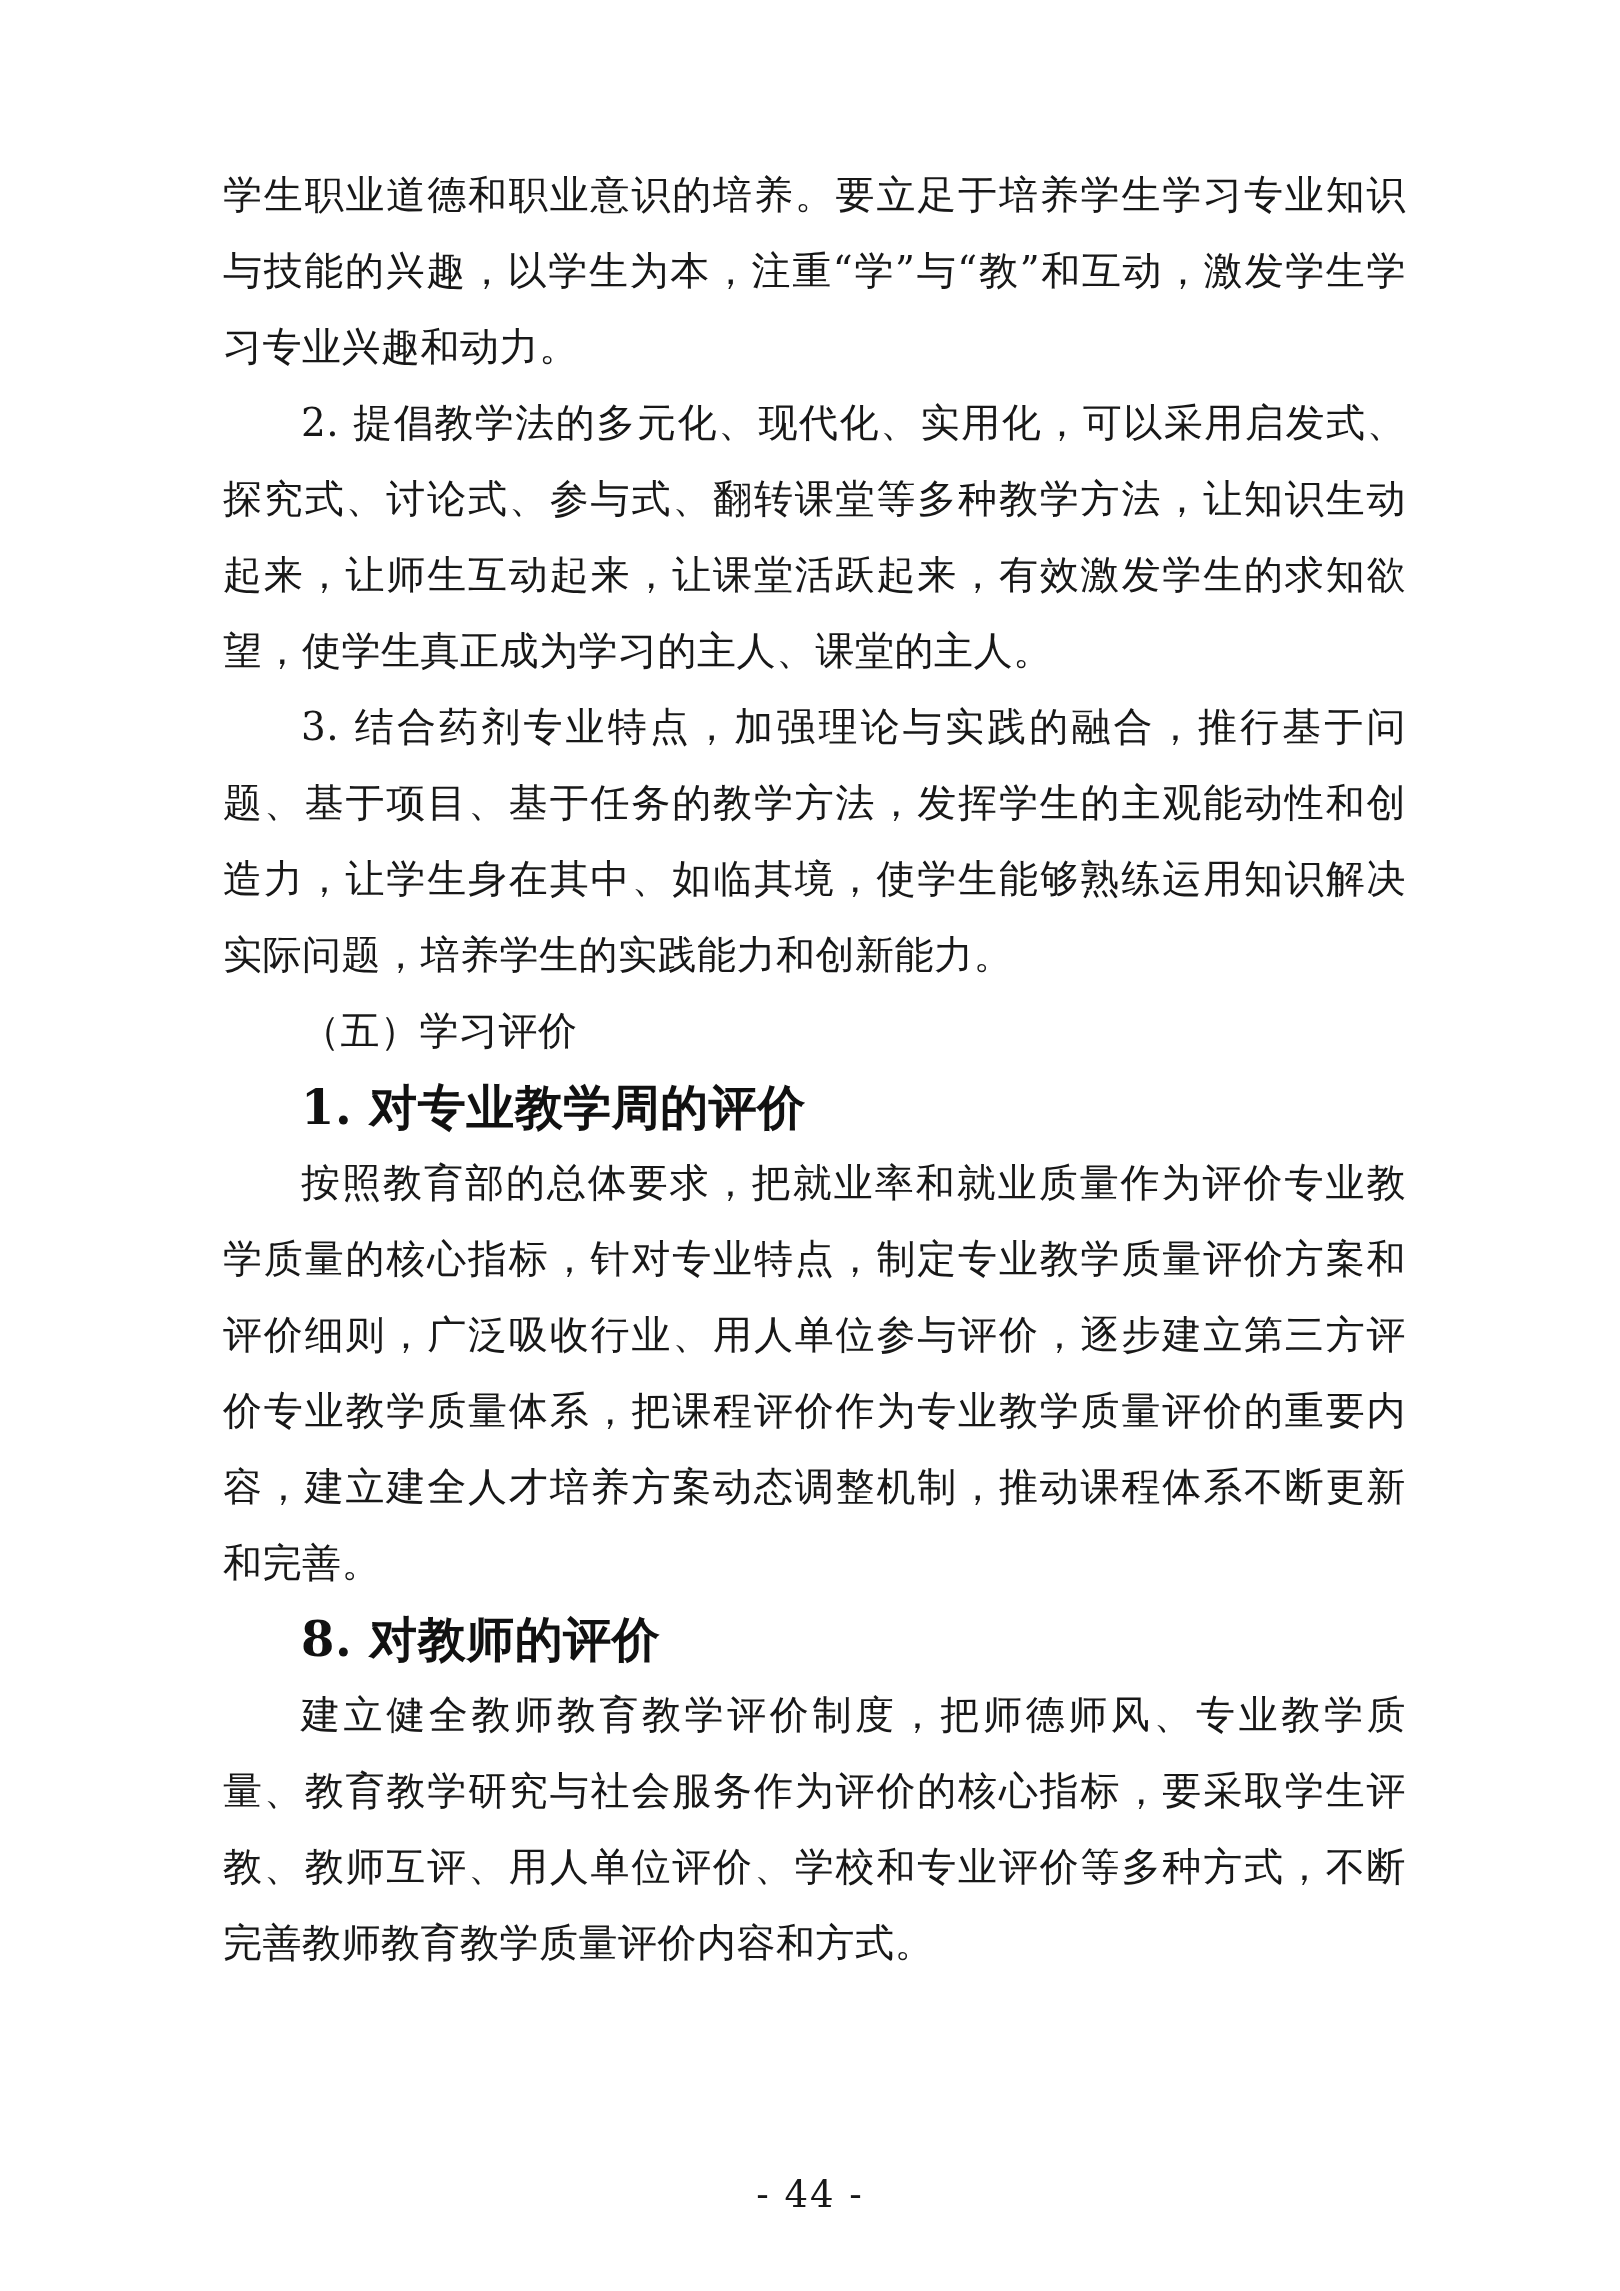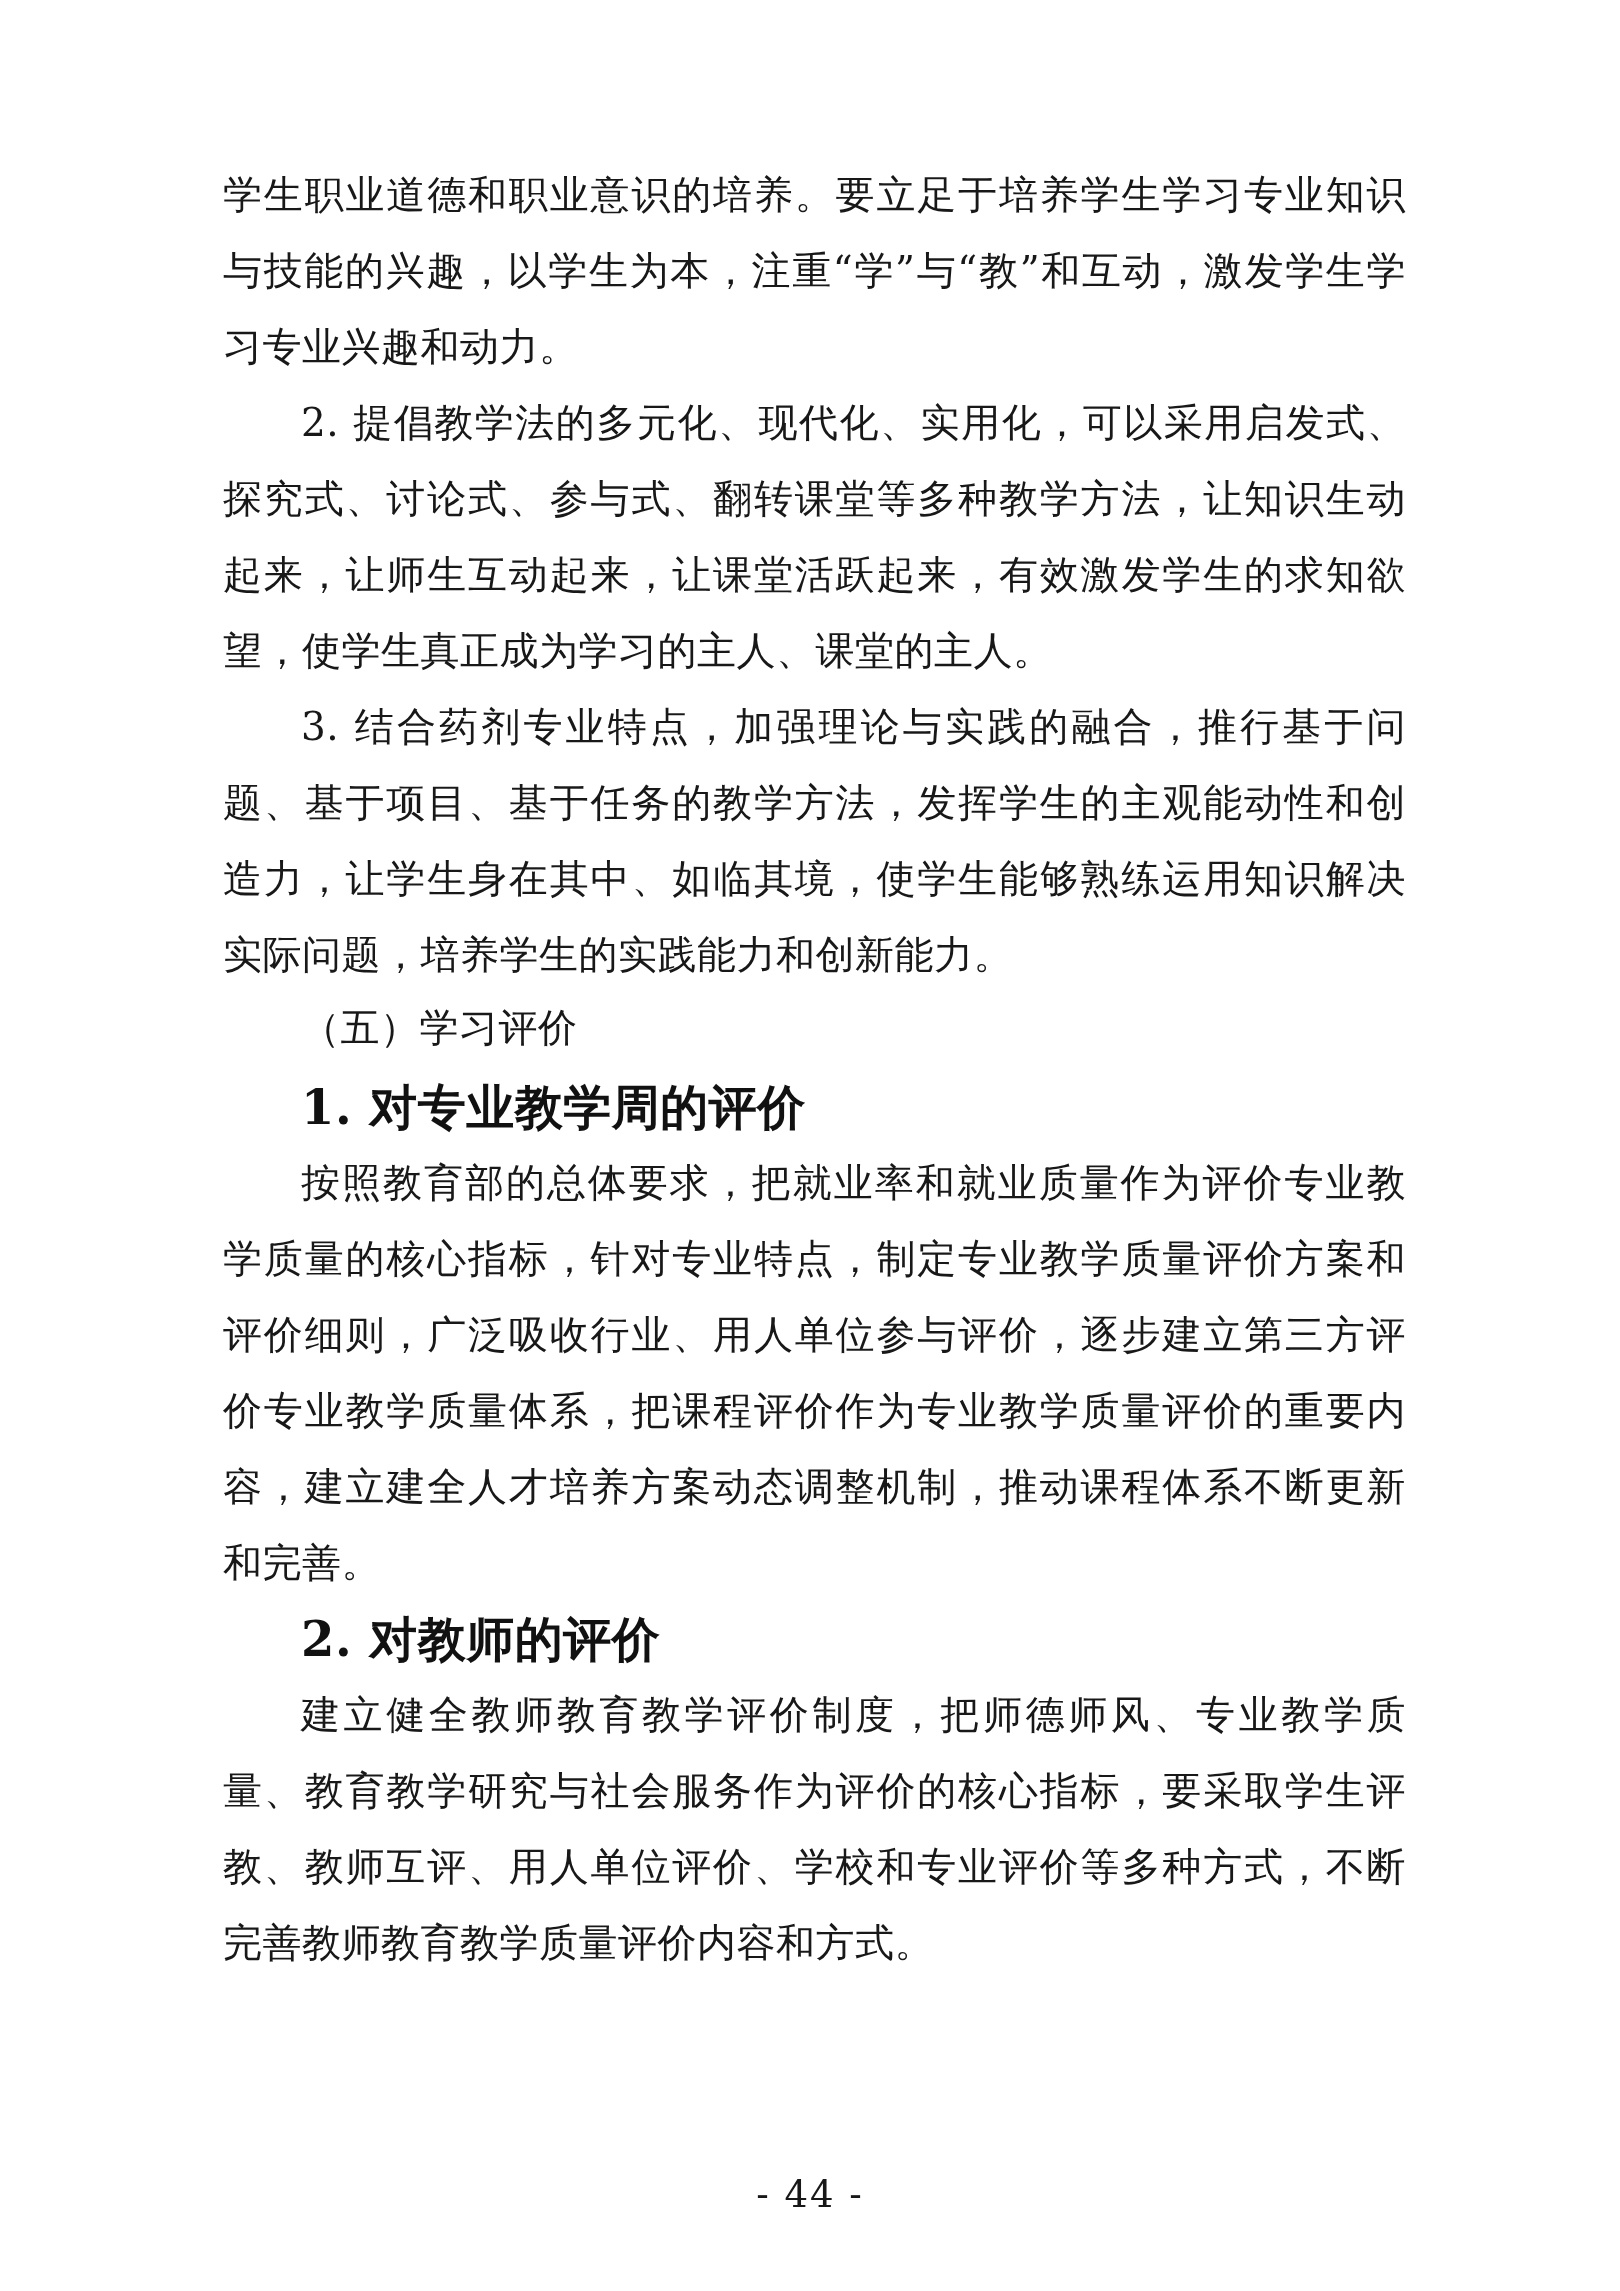--- a/index.html
+++ b/index.html
@@ -45,21 +45,20 @@
     color: #111111;
     letter-spacing: 0.5px;
   }
   .sub-heading {
     font-size: 39px;
     line-height: 76px;
     margin: 0;
     text-indent: 78px;
     color: #181818;
     letter-spacing: 0.5px;
-    font-family: Liberation Mono, monospace;
   }
   .footer {
     position: absolute;
     left: 0;
     right: 0;
     bottom: 76px;
     text-align: center;
     font-size: 37px;
     color: #181818;
     letter-spacing: 2px;
@@ -76,20 +75,20 @@
   <p class="body-text indent">2. 提倡教学法的多元化、现代化、实用化，可以采用启发式、探究式、讨论式、参与式、翻转课堂等多种教学方法，让知识生动起来，让师生互动起来，让课堂活跃起来，有效激发学生的求知欲望，使学生真正成为学习的主人、课堂的主人。</p>
 
   <p class="body-text indent">3. 结合药剂专业特点，加强理论与实践的融合，推行基于问题、基于项目、基于任务的教学方法，发挥学生的主观能动性和创造力，让学生身在其中、如临其境，使学生能够熟练运用知识解决实际问题，培养学生的实践能力和创新能力。</p>
 
   <p class="sub-heading">（五）学习评价</p>
 
   <p class="heading-bold">1. 对专业教学周的评价</p>
 
   <p class="body-text indent">按照教育部的总体要求，把就业率和就业质量作为评价专业教学质量的核心指标，针对专业特点，制定专业教学质量评价方案和评价细则，广泛吸收行业、用人单位参与评价，逐步建立第三方评价专业教学质量体系，把课程评价作为专业教学质量评价的重要内容，建立建全人才培养方案动态调整机制，推动课程体系不断更新和完善。</p>
 
-  <p class="heading-bold">2. 对教师的评价</p>
+  <p class="heading-bold">8. 对教师的评价</p>
 
   <p class="body-text indent">建立健全教师教育教学评价制度，把师德师风、专业教学质量、教育教学研究与社会服务作为评价的核心指标，要采取学生评教、教师互评、用人单位评价、学校和专业评价等多种方式，不断完善教师教育教学质量评价内容和方式。</p>
 
 </div>
 
 <div class="footer">- 44 -</div>
 
 
 </body></html>

